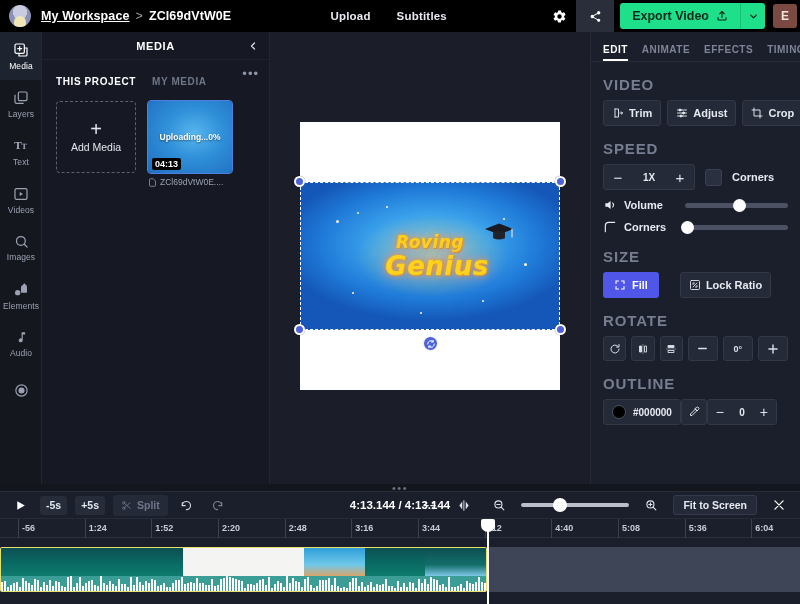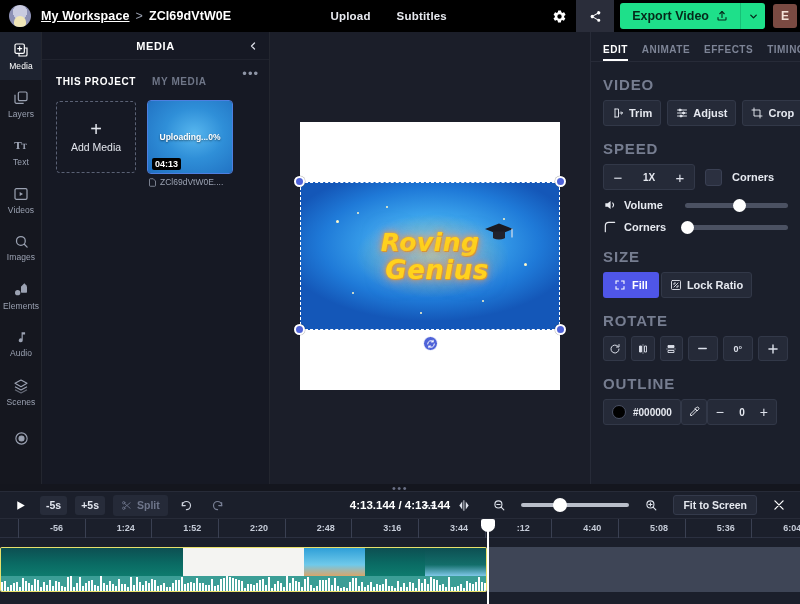--- a/index.html
+++ b/index.html
@@ -142,21 +142,21 @@
   }
   .logo .l1,.logo .l2{
     font-family:"DejaVu Sans", sans-serif;
     font-weight:bold; font-style:italic; color:#ffd21e;
     text-shadow:
       0 0 2px #f5a623, 0 0 6px rgba(240,150,30,.9),
       0 0 12px rgba(190,150,220,.75), 0 0 20px rgba(150,130,210,.6),
       1px 1px 0 #d79a10;
     line-height:1;
   }
-  .logo .l1{ font-size:25px; letter-spacing:.5px; }
+  .logo .l1{ font-size:17px; letter-spacing:.5px; }
   .logo .l2{ font-size:26px; letter-spacing:.5px; margin-top:2px; margin-left:14px;}
   .cap{
     position:absolute; right:44px; top:40px; width:34px; height:20px;
   }
   .sel-dash{
     position:absolute; left:0; top:60px; width:260px; height:148px;
     border:1px dashed #ffffff; pointer-events:none;
   }
   .handle{
     position:absolute; width:11px; height:11px; border-radius:50%;
@@ -193,21 +193,21 @@
   .stepper .s-b{ width:28px; height:24px; display:flex; align-items:center; justify-content:center; cursor:pointer; color:#dfe3ec; font-size:15px;}
   .stepper .s-v{ width:34px; text-align:center; font-size:10px; font-weight:bold; color:#e6e9f0;}
   .chk{
     width:17px; height:17px; border-radius:3px; background:#2b3040; border:1px solid #3a4053; cursor:pointer;
   }
   .rev-lbl{ font-size:11px; font-weight:bold; color:#e6e9f0; }
   .slide-row{ display:flex; align-items:center; padding:8px 12px 0 12px; gap:7px; }
   .slide-row .nm{ font-size:11px; font-weight:bold; color:#e6e9f0; width:54px;}
   .track{ flex:1; height:5px; border-radius:3px; background:#4b5162; position:relative; cursor:pointer;}
   .knob{ position:absolute; top:-4px; width:13px; height:13px; border-radius:50%; background:#fff; margin-left:-6px;}
-  .size-row{ display:flex; gap:2px; padding:0 12px; }
+  .size-row{ display:flex; gap:21px; padding:0 12px; }
   .fill-btn{
     height:26px; background:#4f56e8; border-radius:3px; color:#fff; font-size:11px; font-weight:bold;
     display:flex; align-items:center; justify-content:center; gap:6px; padding:0 11px; cursor:pointer;
   }
   .rot-row{ display:flex; gap:5px; padding:0 12px; }
   .sq{
     width:24px; height:25px; background:#252a38; border:1px solid #323848; border-radius:3px;
     display:flex; align-items:center; justify-content:center; cursor:pointer; color:#dce0ea;
   }
   .sq.wide{ width:31px; }
@@ -262,21 +262,21 @@
     height:20px; background:#252a38; border:1px solid #343a4b; border-radius:3px;
     font-size:10.5px; font-weight:bold; color:#e6e9f0; display:flex; align-items:center; padding:0 9px; cursor:pointer;
   }
 
   
   .ruler{
     position:absolute; left:0; top:519px; width:800px; height:19px;
     background:#1b1f2b; border-bottom:1px solid #2b3040;
   }
   .tick{ position:absolute; top:0; height:19px; border-left:1px solid #3a4052; }
-  .tick b{ position:absolute; left:3px; top:4px; font-size:9px; font-weight:bold; color:#c6ccd8; white-space:nowrap;margin-left:28px;}
+  .tick b{ position:absolute; left:3px; top:4px; font-size:9px; font-weight:bold; color:#c6ccd8; white-space:nowrap;}
   .tl{
     position:absolute; left:0; top:538px; width:800px; height:66px;
     background:#1b1f2b;
   }
   .tl-empty{ position:absolute; left:0; top:9px; width:800px; height:45px; background:#3e4556;}
   .clip{
     position:absolute; left:0; top:9px; width:487px; height:45px;
     border:1.5px solid #e8e06a; border-radius:2px; overflow:hidden; cursor:pointer;
   }
   .clip .thumbs{ position:absolute; left:0; top:0; width:100%; height:28px; display:flex;}
@@ -389,28 +389,20 @@
       <span class="lbl">Elements</span>
     </div>
 
     <div class="rail-item">
       <svg width="14" height="15" viewBox="0 0 24 24" fill="currentColor">
           <path d="M13 3v10.6a3.4 3.4 0 1 0 2 3.1V7h4V3z"></path>
         </svg>
       <span class="lbl">Audio</span>
     </div>
 
-    <div class="rail-item">
-      <svg width="16" height="16" viewBox="0 0 24 24" fill="none" stroke="currentColor" stroke-width="1.7" stroke-linejoin="round">
-          <path d="M12 3 3 8l9 5 9-5z"></path>
-          <path d="M3 13l9 5 9-5"></path>
-          <path d="M3 17.5l9 5 9-5" opacity=".6"></path>
-        </svg>
-      <span class="lbl">Scenes</span>
-    </div>
 
 
     <div class="rail-item">
       <svg width="15" height="15" viewBox="0 0 24 24" fill="none" stroke="currentColor" stroke-width="1.8">
           <circle cx="12" cy="12" r="9"></circle>
           <circle cx="12" cy="12" r="4" fill="currentColor"></circle>
         </svg>
       <span class="lbl"></span>
     </div>
 

